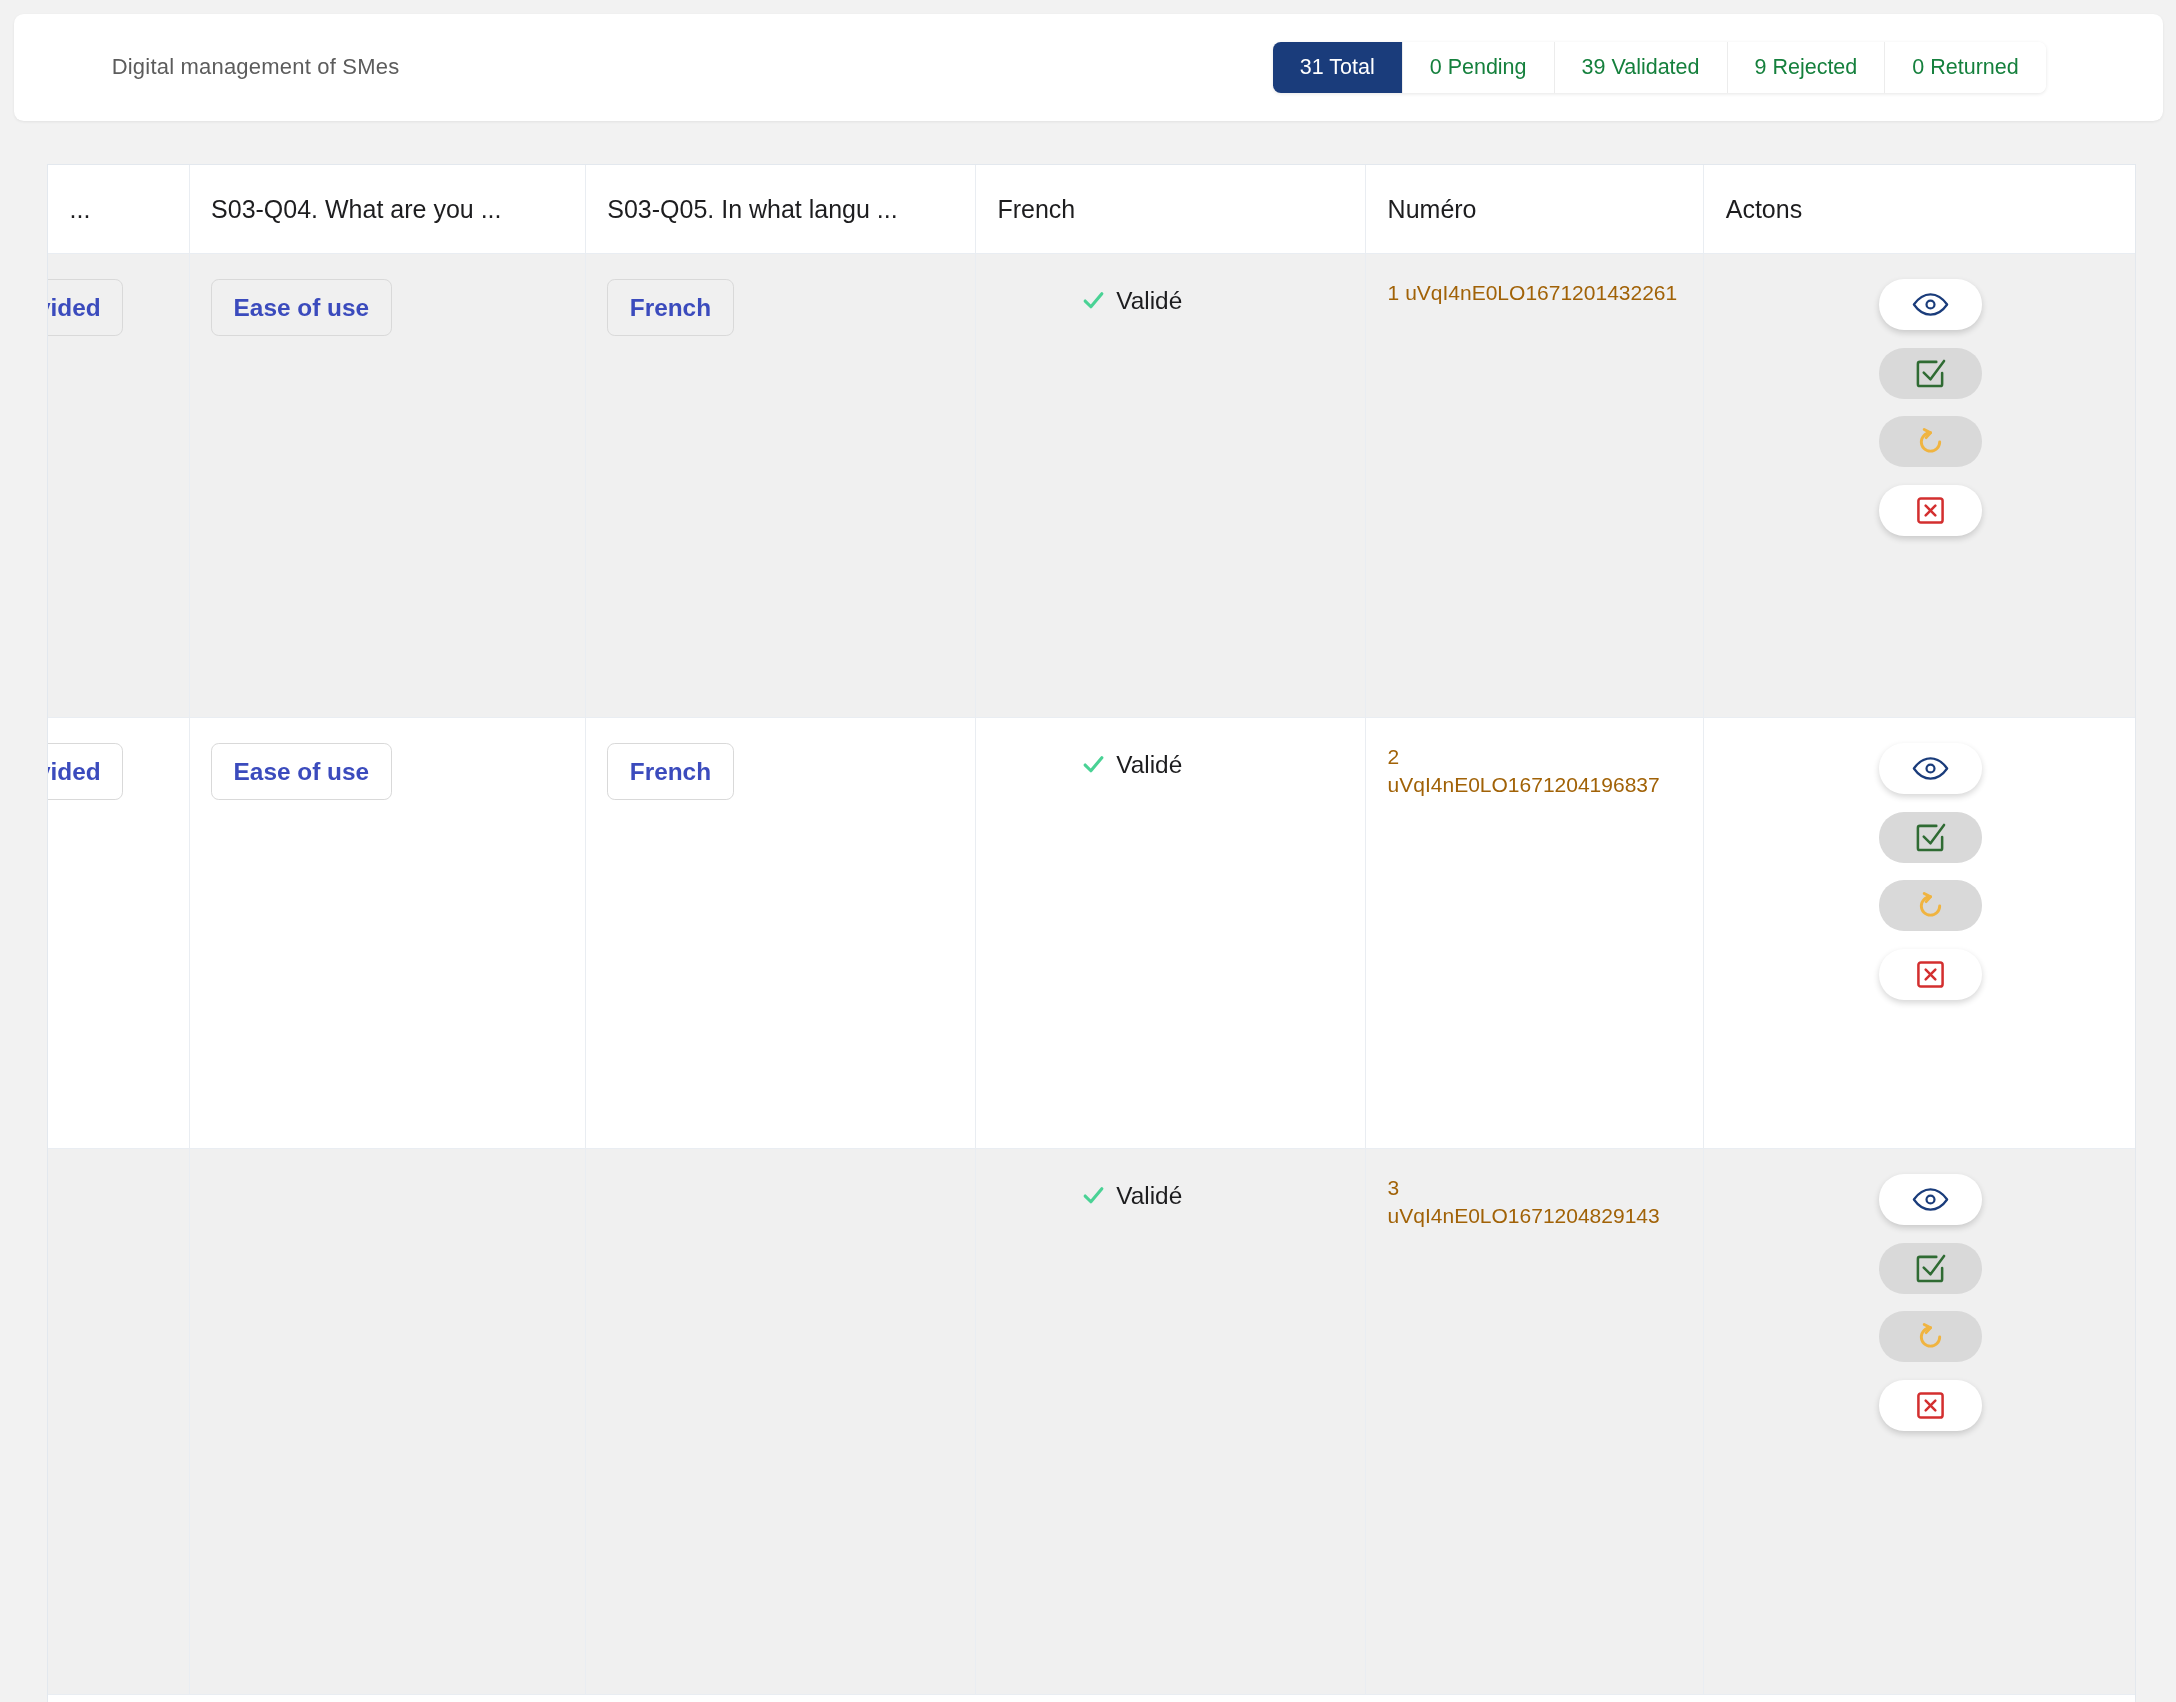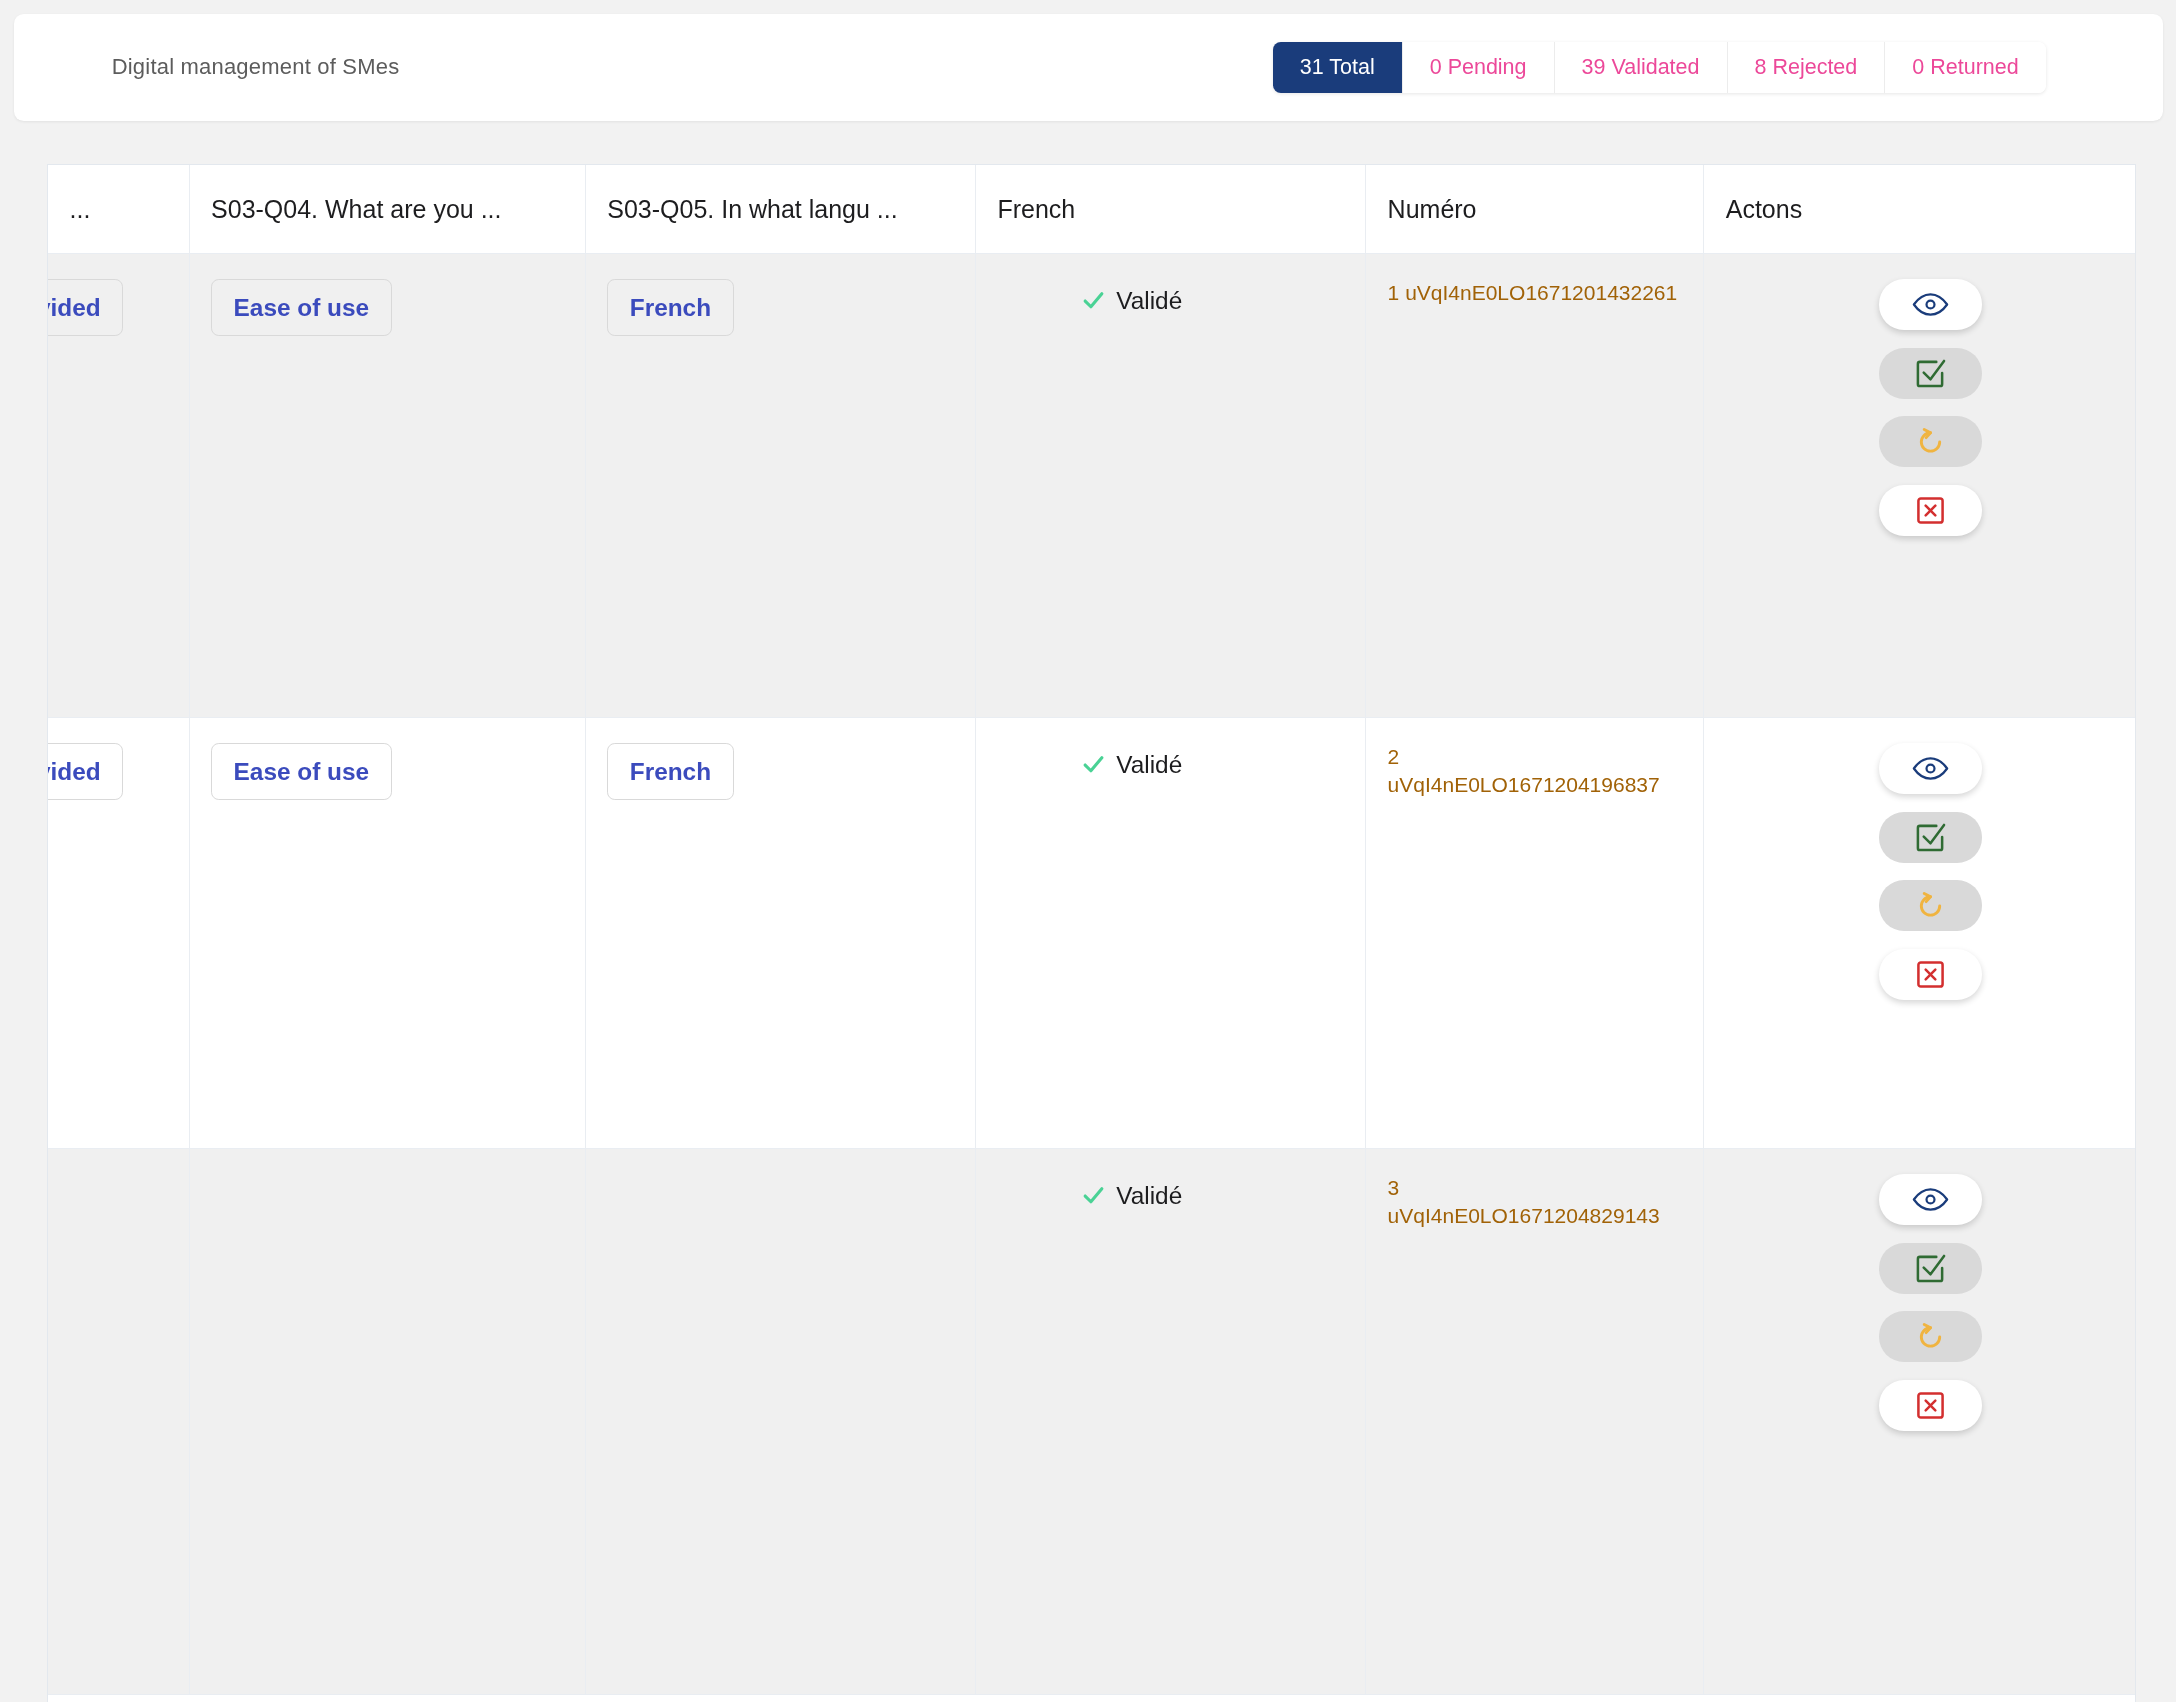--- a/index.html
+++ b/index.html
@@ -50,21 +50,21 @@
     background: #ffffff;
     margin-right: 82px;
     margin-left: 21px;
   }
   .status-tab {
     display: flex;
     align-items: center;
     justify-content: center;
     padding: 0 27px;
     font-size: 21.5px;
-    color: #ec4899;
+    color: #15803d;
     background: #ffffff;
     white-space: nowrap;
     border-right: 1px solid #ececec;
     cursor: pointer;
     user-select: none;
   }
   .status-tab:last-child { border-right: none; }
   .status-tab.active {
     background: #1a3c7b;
     color: #ffffff;
@@ -206,21 +206,21 @@
 </head>
 <body>
 
 <div id="topbar">
   <div id="page-title">Digital management of SMes</div>
 
   <div id="status-tabs">
     <div class="status-tab active">31 Total</div>
     <div class="status-tab">0 Pending</div>
     <div class="status-tab">39 Validated</div>
-    <div class="status-tab">8 Rejected</div>
+    <div class="status-tab">9 Rejected</div>
     <div class="status-tab">0 Returned</div>
   </div>
 </div>
 
 <div id="table-wrap">
   <table class="grid">
     <colgroup>
       <col class="c0">
         <col class="c1">
         <col class="c2">

